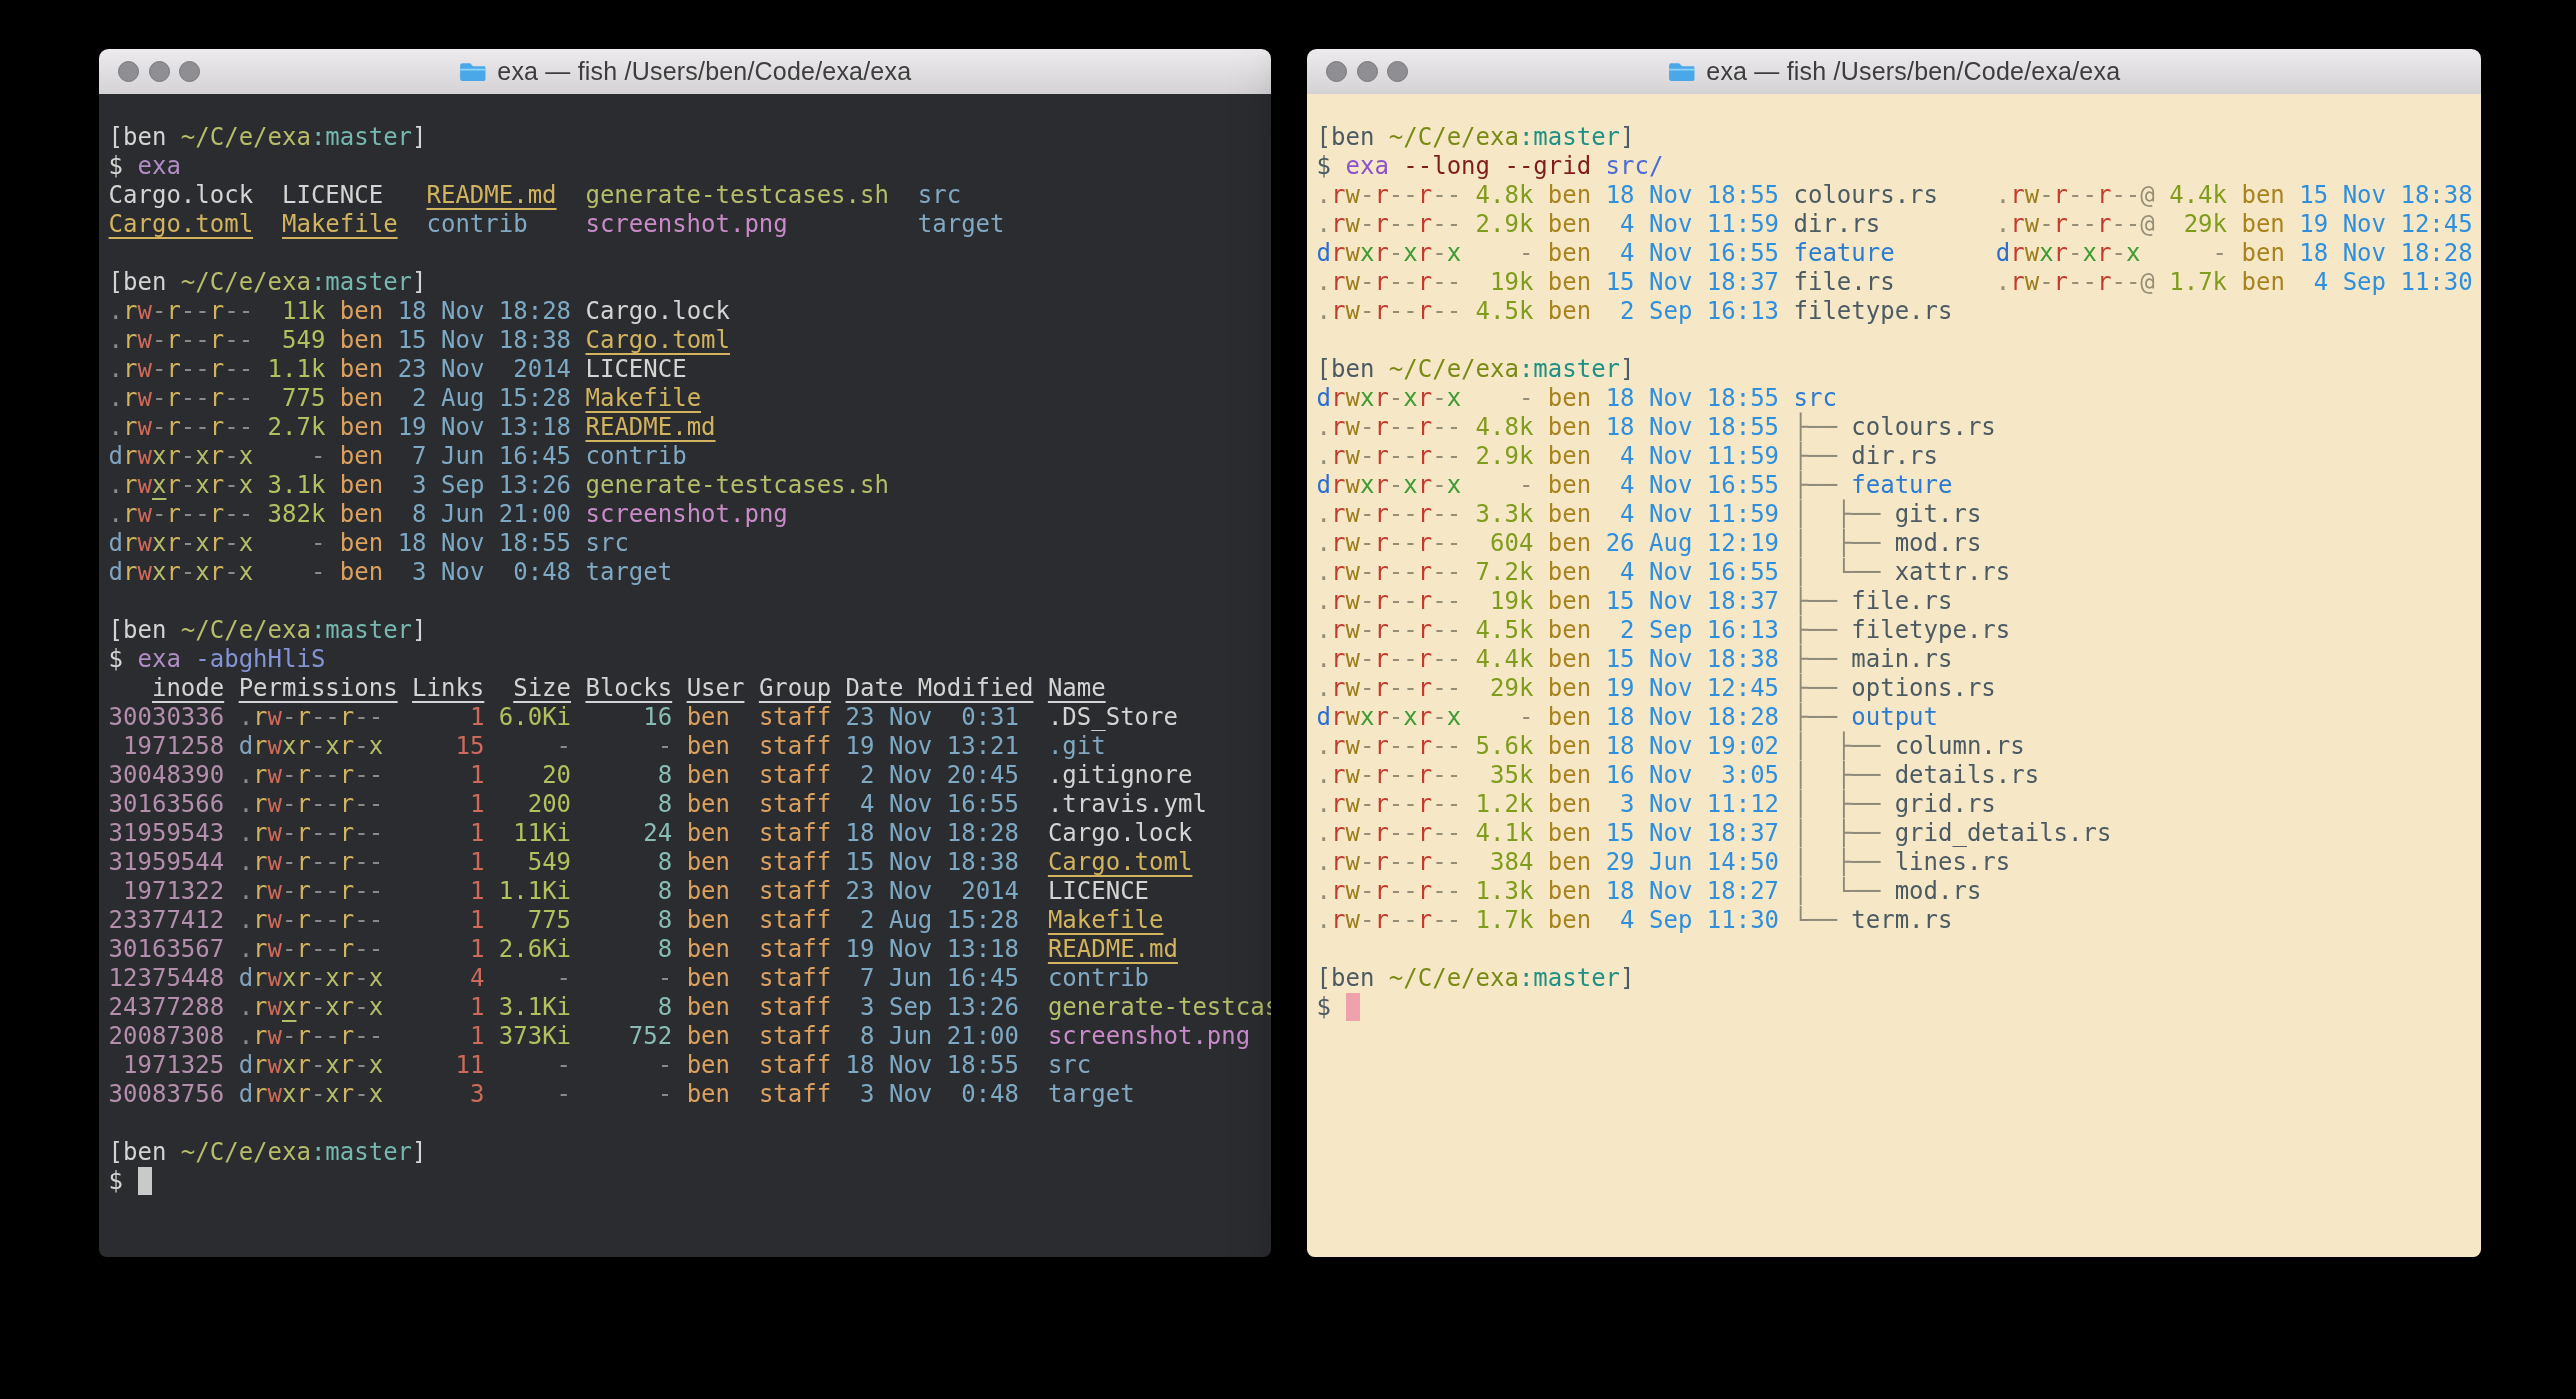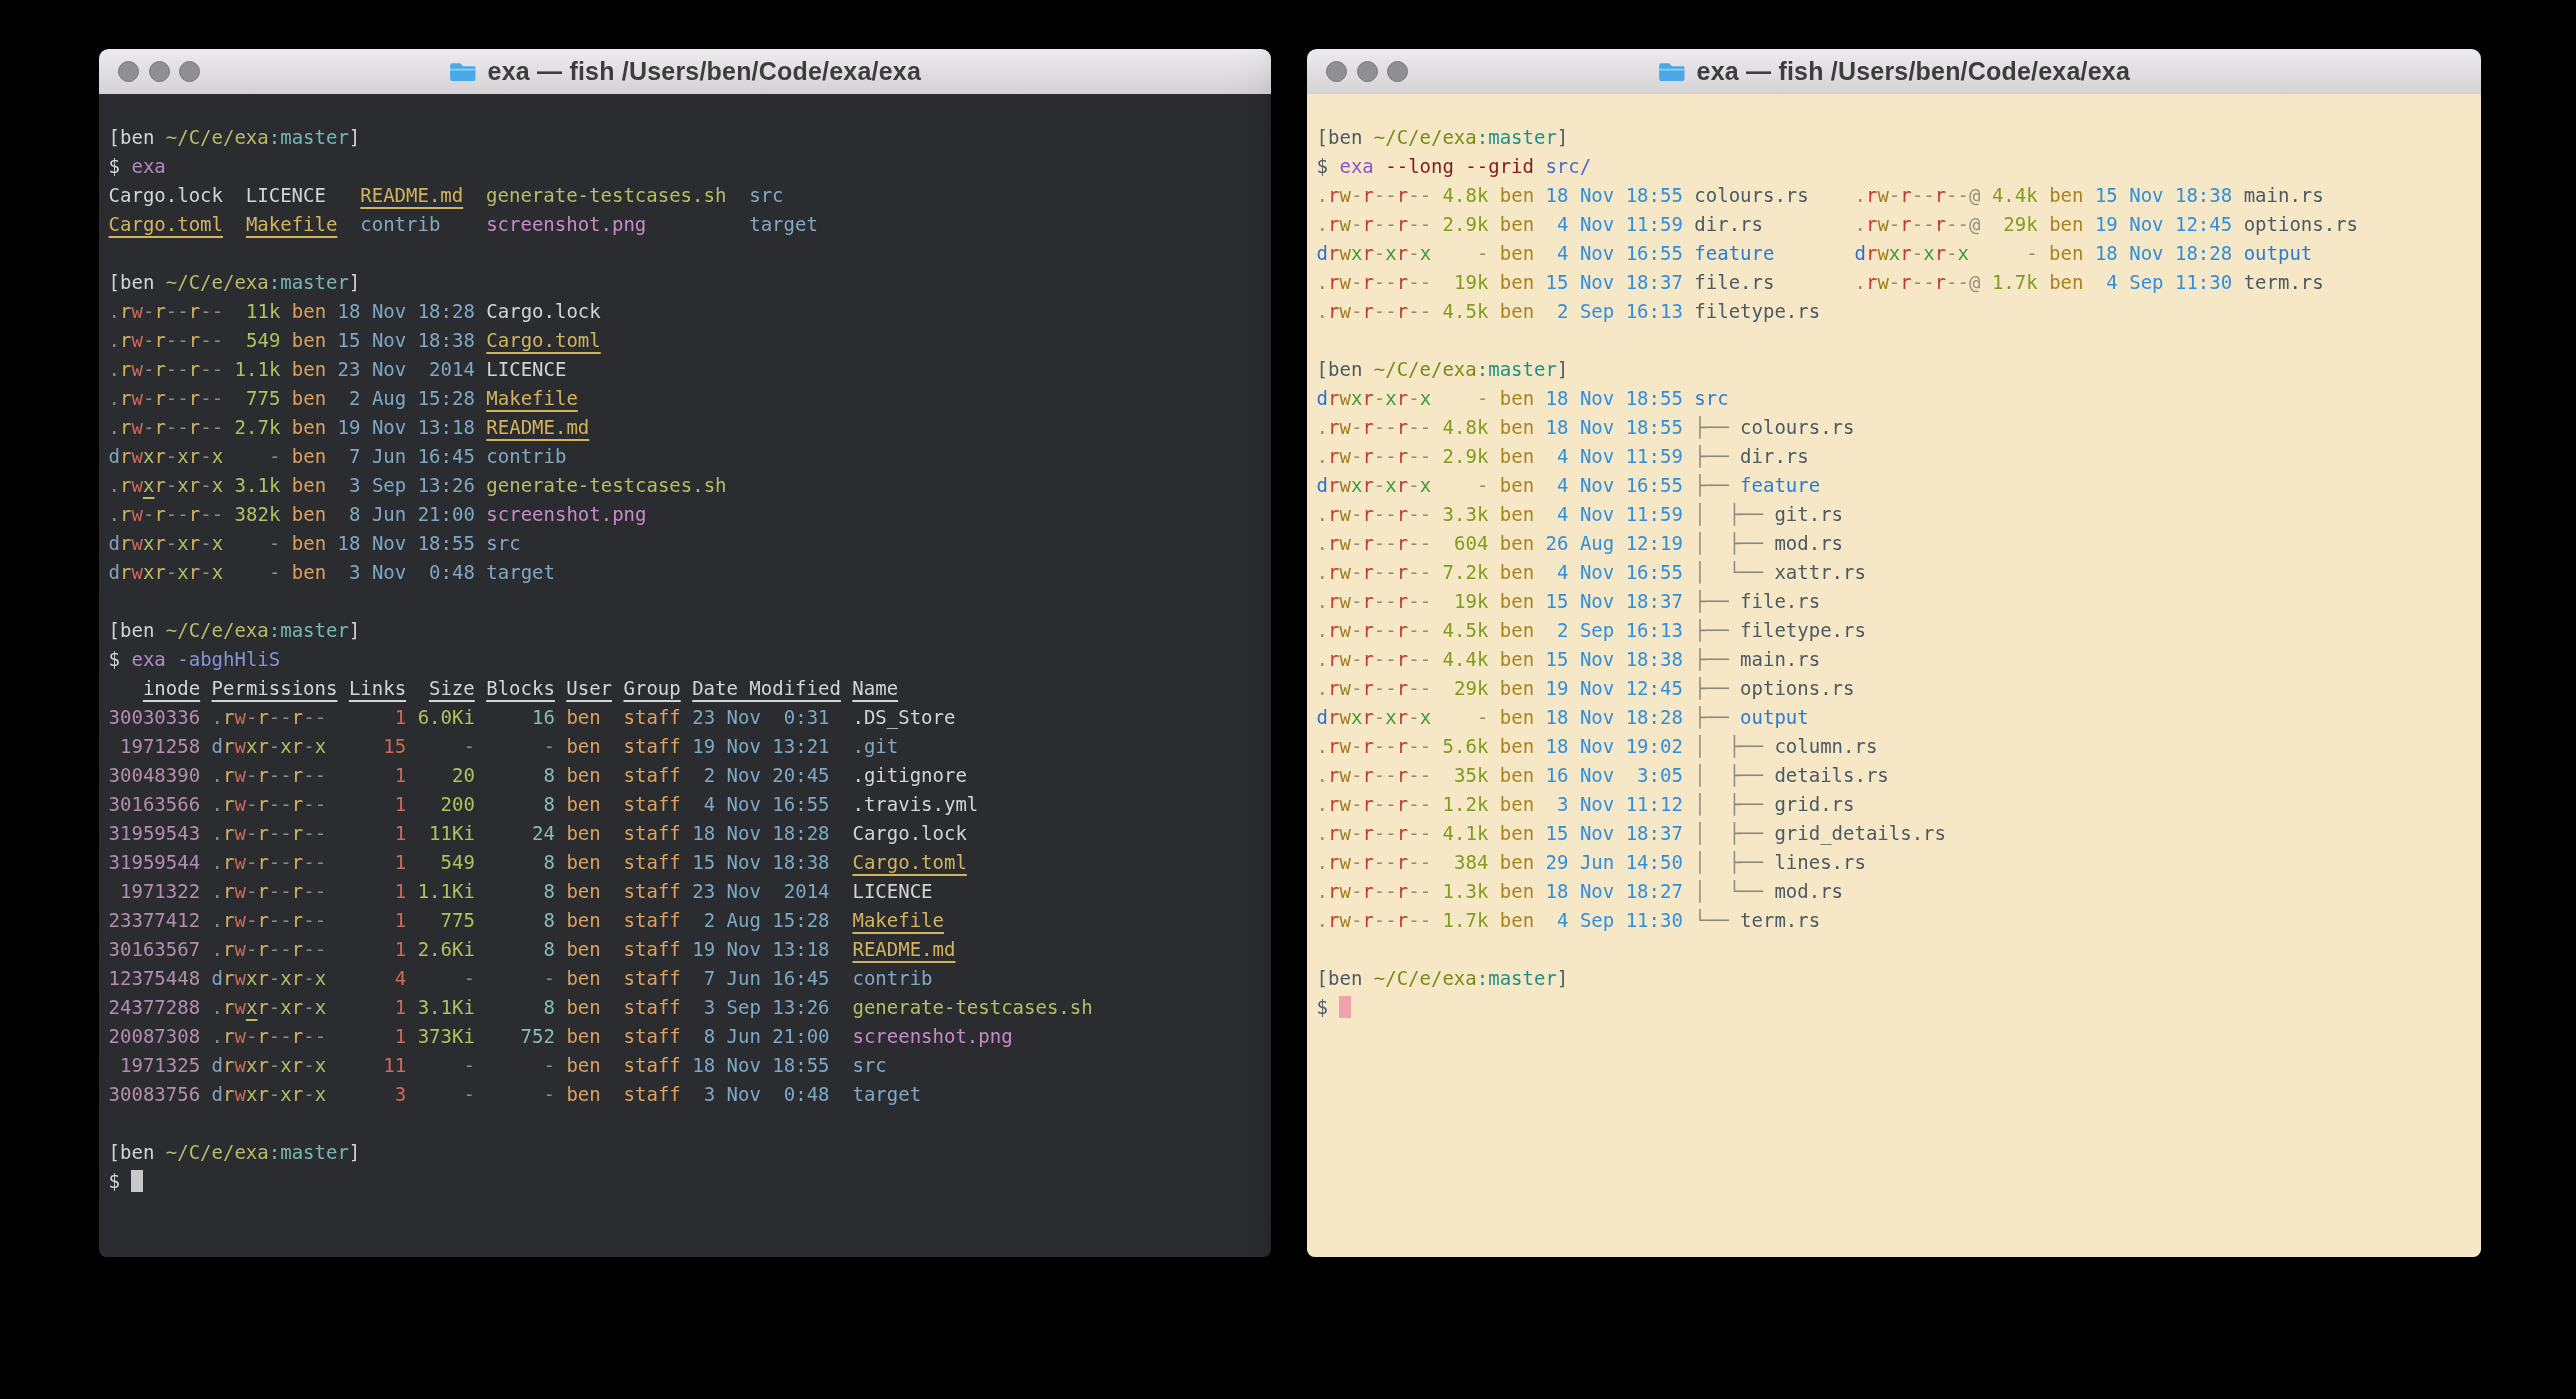--- a/index.html
+++ b/index.html
@@ -3,23 +3,23 @@
 <meta charset="utf-8">
 <style>
   html,body{margin:0;padding:0;background:#000;}
   body{width:2576px;height:1400px;position:relative;overflow:hidden;font-family:"Liberation Sans",sans-serif;}
   .window{position:absolute;border-radius:9.6px 9.6px 7.7px 7.7px;box-shadow:0 21px 67px rgba(0,0,0,.75),0 0 1px rgba(0,0,0,.9);overflow:hidden;}
   .window.left{left:99px;top:49px;width:1172px;height:1208px;}
   .window.right{left:1307px;top:49px;width:1174px;height:1208px;}
   .titlebar{height:45px;background:linear-gradient(#edebed,#d4d2d4);border-bottom:1px solid #a6a4a6;position:relative;}
   .traffic{position:absolute;left:19px;top:11.5px;display:flex;gap:9.6px;}
   .dot{width:21px;height:21px;border-radius:50%;background:#8e8e93;border:1px solid #77777c;box-sizing:border-box;}
-  .title-wrap{position:absolute;left:0;right:0;top:0;height:45px;display:flex;align-items:center;justify-content:center;gap:9.6px;font-weight:bold;}
+  .title-wrap{position:absolute;left:0;right:0;top:0;height:45px;display:flex;align-items:center;justify-content:center;gap:9.6px;}
   .title-text{font-size:25px;color:#3d3d3d;letter-spacing:0.2px;}
-  .screen{position:absolute;top:45px;left:0;right:0;bottom:0;padding:29px 7.7px 7.7px 9.6px;box-sizing:border-box;font-family:"DejaVu Sans Mono","Liberation Mono",monospace;font-size:19px;line-height:29px;}
+  .screen{position:absolute;top:45px;left:0;right:0;bottom:0;padding:29px 7.7px 7.7px 9.6px;box-sizing:border-box;font-family:"DejaVu Sans Mono","Liberation Mono",monospace;font-size:24px;line-height:29px;}
   .screen.dark{background:#2b2c2f;}
   .screen.light{background:#f6e8c6;}
   .line{height:29px;white-space:pre;}
   .u{text-decoration:underline;text-decoration-thickness:1.9px;text-underline-offset:4.8px;}
   
   .dark .c-fg{color:#d4d4d4}.dark .c-dim{color:#8a8a8a}
   .dark .c-pr{color:#d2b45f}.dark .c-pw{color:#cf6a5a}.dark .c-px{color:#b5bd68}.dark .c-pd{color:#81a2be}
   .dark .c-sz{color:#b2c05e}.dark .c-usr{color:#dca05f}.dark .c-grp{color:#dca05f}
   .dark .c-dt{color:#7da9c4}.dark .c-dir{color:#81a9c4}
   .dark .c-bld{color:#d2b45f;text-decoration:underline;text-decoration-thickness:1.9px;text-underline-offset:4.8px}

